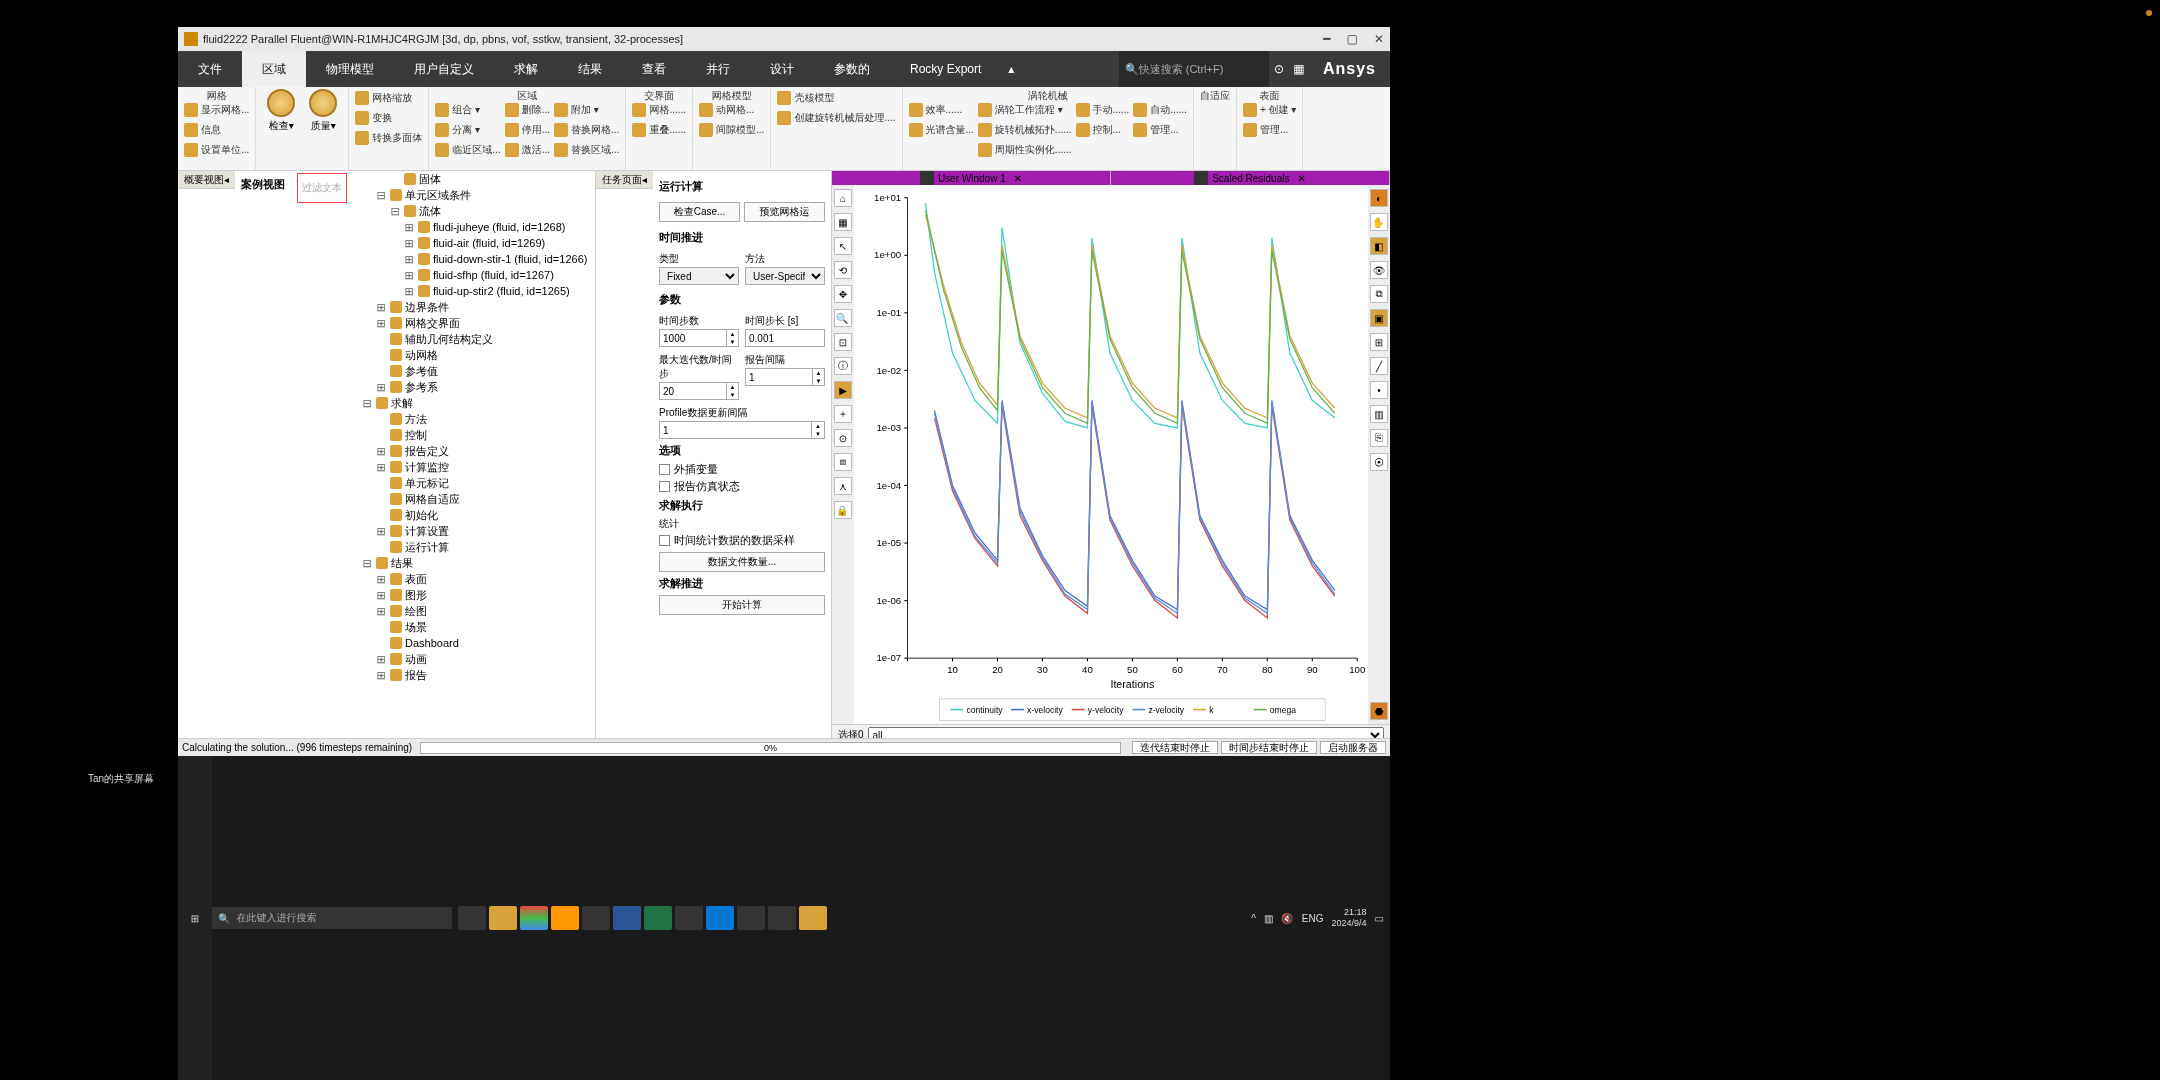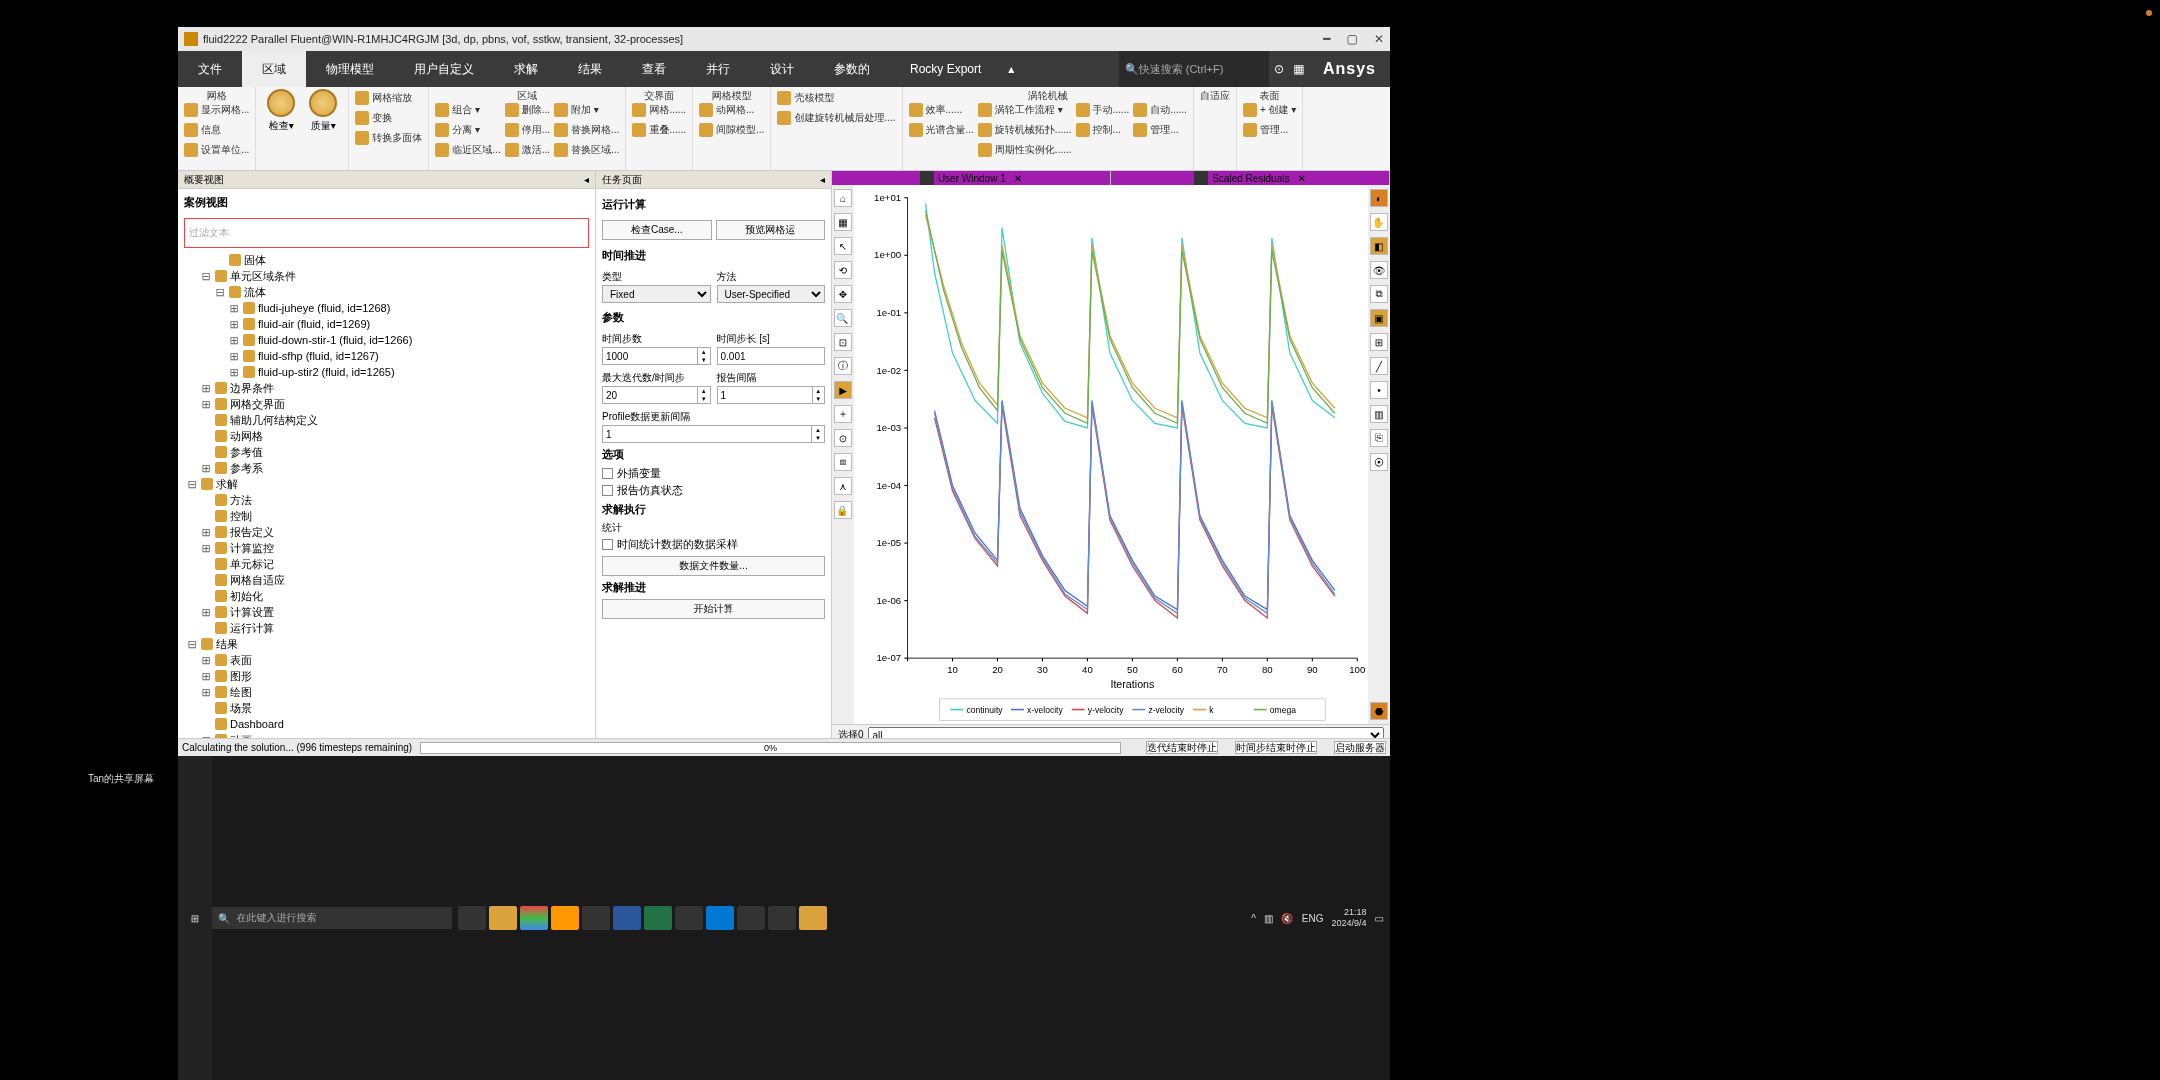--- a/index.html
+++ b/index.html
@@ -18,21 +18,21 @@
 .rgroup { border-right: 1px solid #ddd; padding: 2px 6px; display: flex; flex-direction: column; }
 .rgroup .lbl { text-align: center; font-size: 10px; color: #333; height: 12px; }
 .rgroup .ctls { flex: 1; display: flex; align-items: flex-start; gap: 4px; }
 .rbtn-col { display: flex; flex-direction: column; gap: 2px; }
 .rbtn { display: flex; align-items: center; gap: 3px; height: 18px; font-size: 10px; color: #333; white-space: nowrap; cursor: pointer; }
 .rbtn .ic { width: 14px; height: 14px; background: #d9a23a; border-radius: 2px; flex-shrink:0; }
 .rbtn-big { display: flex; flex-direction: column; align-items: center; justify-content: space-between; width: 38px; gap: 2px; cursor: pointer; }
 .rbtn-big .bic { width: 28px; height: 28px; border-radius: 50%; background: radial-gradient(#f0d080,#d9a23a); border: 2px solid #aa7820; }
 .rbtn-big span { font-size: 10px; }
 .content { flex: 1; display: flex; overflow: hidden; }
-.pane { background: #fff; display: flex; flex-direction: column; }
+.pane { background: #fff; display: flex; flex-direction: row; }
 .pane-hd { height: 18px; background: #e5e2da; font-size: 10px; padding: 0 6px; display: flex; align-items: center; border-bottom: 1px solid #ccc; }
 .pane-hd .close { margin-left: auto; cursor: pointer; }
 .tree-pane { width: 418px; border-right: 1px solid #ccc; }
 .tree-title { font-size: 11px; font-weight: bold; padding: 6px; }
 .tree-filter { margin: 2px 6px 4px 6px; height: 30px; border: 1px solid #ef4444; font-size: 10px; color: #aaa; padding: 0 4px; display: flex; align-items: center; }
 .tree-body { flex: 1; overflow: auto; font-size: 11px; line-height: 16px; padding-left: 8px; }
 .tnode { display: flex; align-items: center; white-space: nowrap; cursor: pointer; }
 .tnode .tw { width: 12px; text-align: center; color: #666; }
 .tnode .ti { width: 12px; height: 12px; margin: 0 3px; background: #d9a23a; border-radius: 2px; flex-shrink:0; }
 .ind1 { padding-left: 14px; } .ind2 { padding-left: 28px; } .ind3 { padding-left: 42px; }
@@ -55,21 +55,21 @@
 .gtab { display: flex; align-items: center; padding: 0 8px; border-right: 1px solid #bbb; background: #a21caf; }
 .gtab .gti { width: 14px; height: 14px; background: #333; margin-right: 4px; }
 .gtab .gx { margin-left: 8px; cursor: pointer; }
 .gtab.first { flex: 1; justify-content: center; }
 .gbody { flex: 1; display: flex; background: #fff; position: relative; }
 .toolcol { width: 22px; background: #eee; display: flex; flex-direction: column; gap: 6px; padding: 4px 2px; align-items: center; }
 .toolbtn { width: 18px; height: 18px; border: 1px solid #bbb; background: #fff; cursor: pointer; font-size: 10px; display:flex; align-items:center; justify-content:center; }
 .plot { flex: 1; position: relative; }
 .plot svg { width: 100%; height: 100%; }
 .statusbar { height: 18px; background: #eaeaea; display: flex; align-items: center; font-size: 10px; padding: 0 4px; border-top: 1px solid #ccc; }
-.statusbar .sbtn { border: 1px solid #aaa; padding: 0 0; height: 15px; margin-left: 17px; background: #fff; cursor: pointer; }
+.statusbar .sbtn { border: 1px solid #aaa; padding: 0 7px; height: 15px; margin-left: 3px; background: #fff; cursor: pointer; }
 .statusbar .prog { flex: 1; height: 12px; border: 1px solid #aaa; margin: 0 8px; background: #fff; position: relative; }
 .statusbar .prog .pct { position: absolute; width: 100%; text-align: center; font-size: 9px; }
 .sel-row { display: flex; align-items: center; font-size: 10px; padding: 2px 6px; border-top: 1px solid #ccc; gap: 4px; background:#f0f0f0; }
 .sel-row select { flex: 1; height: 16px; font-size: 10px; }
 .console-tabs { height: 16px; display: flex; font-size: 10px; border-top: 1px solid #ccc; background:#eee; }
 .console-tabs .ct { padding: 0 8px; border: 1px solid #aaa; background: #fff; margin: 1px; cursor: pointer; }
 .taskbar { position: absolute; left: 178px; bottom: 0; top: 756px; width: 1212px; background: #1a1a1a; display: flex; align-items: center; font-size: 10px; color: #ddd; }
 .tb-start { width: 34px; height: 100%; display: flex; align-items: center; justify-content: center; background: #222; }
 .tb-search { width: 240px; height: 22px; background: #333; display: flex; align-items: center; padding: 0 6px; gap: 6px; color: #aaa; }
 .tb-apps { display: flex; gap: 3px; margin-left: 6px; }

